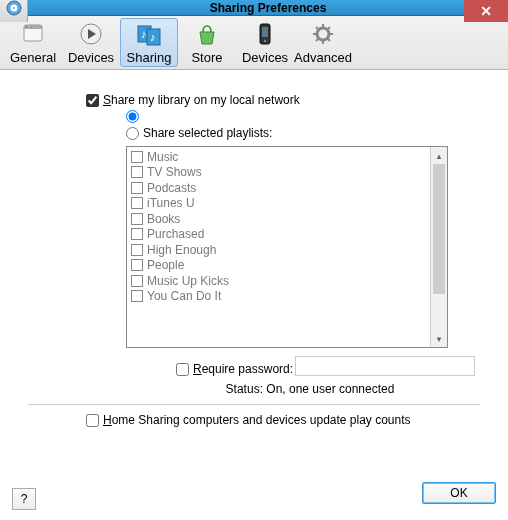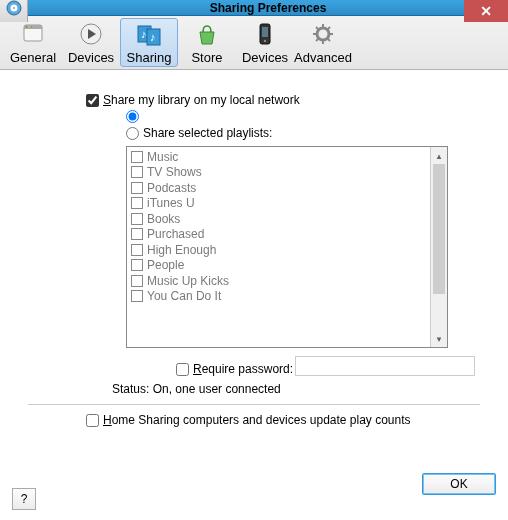--- a/index.html
+++ b/index.html
@@ -25,21 +25,21 @@
 .listbox .item .txt { color: #7a7a7a; font-size: 12px; }
 .listbox .scrollbar { position: absolute; right: 0; top: 0; width: 17px; height: 100%; background: #f0f0f0; border-left: 1px solid #ccc; }
 .listbox .scrollbar .arrow { height: 17px; display: flex; align-items: center; justify-content: center; color: #606060; font-size: 9px; }
 .listbox .scrollbar .thumb { margin: 0 2px; background: #cdcdcd; border-radius: 0; height: 130px; }
 input[type=checkbox] { width: 13px; height: 13px; margin-right: 4px; accent-color: #333; }
 input[type=radio] { margin-right: 4px; }
 .pwfield { width: 180px; height: 20px; border: 1px solid #ccc; margin-left: 2px; background: #fff; }
 .status-row { margin-left: 98px; margin-top: 6px; margin-bottom: 8px; color: #000; }
 .hr { border: none; border-top: 1px solid #ccc; margin: 8px 0; }
 .row-center { display: flex; align-items: flex-end; margin-left: 58px; }
-.buttons { position: absolute; bottom: 25px; right: 12px; display: flex; gap: 4px; text-align: right; }
+.buttons { position: absolute; bottom: 16px; right: 12px; display: flex; gap: 4px; text-align: right; }
 .btn { min-width: 74px; height: 22px; border: 1px solid #aaa; background: linear-gradient(#fdfdfd,#ececec); font-size: 12px; border-radius: 2px; display: flex; align-items: center; justify-content: center; }
 .btn.primary { border: 1px solid #3399dd; box-shadow: 0 0 0 1px #7ac0ee inset; }
 .help { position: absolute; bottom: 10px; left: 12px; width: 24px; height: 22px; border: 1px solid #aaa; background: linear-gradient(#fdfdfd,#ececec); display: flex; align-items: center; justify-content: center; font-size: 12px; }
 label span { font-size: 12px; color: #000; }
 </style>
 </head>
 <body>
 
 <div class="titlebar">
   <div class="app-icon">
@@ -192,21 +192,21 @@
       <div class="arrow" style="position:absolute;bottom:0;width:100%">▾</div>
     </div>
   </div>
 
   <div class="row" style="margin-left:148px; margin-top:8px;align-items:flex-end;">
     <input type="checkbox" style="">
     <label><span style="text-decoration:underline">R</span><span>equire password:</span></label>
     <input class="pwfield" type="text" style="">
   </div>
 
-  <div class="status-row" style="margin-left:84px;">Status: On, one user connected</div>
+  <div class="status-row" style="margin-left:112px;text-align:center;">Status: On, one user connected</div>
 
   <hr class="hr">
 
   <div class="row-center">
     <input type="checkbox" style="">
     <label><span style="text-decoration:underline">H</span><span>ome Sharing computers and devices update play counts</span></label>
   </div>
 
 </div>
 

